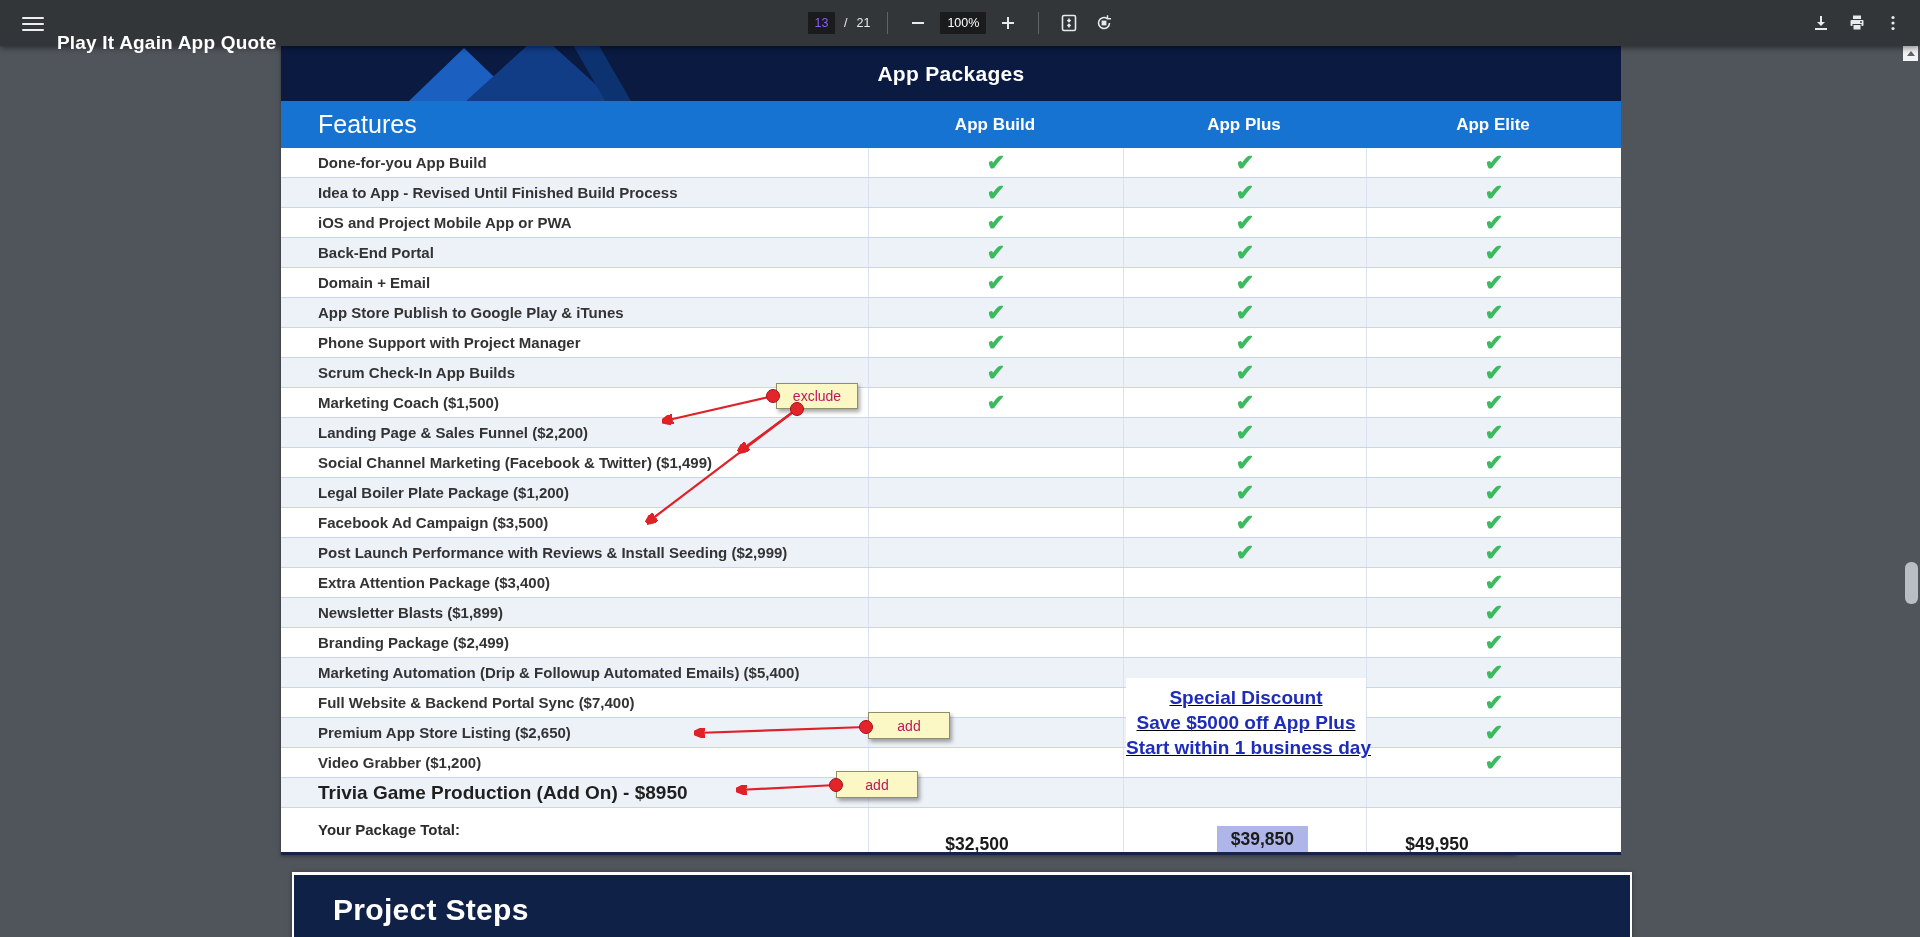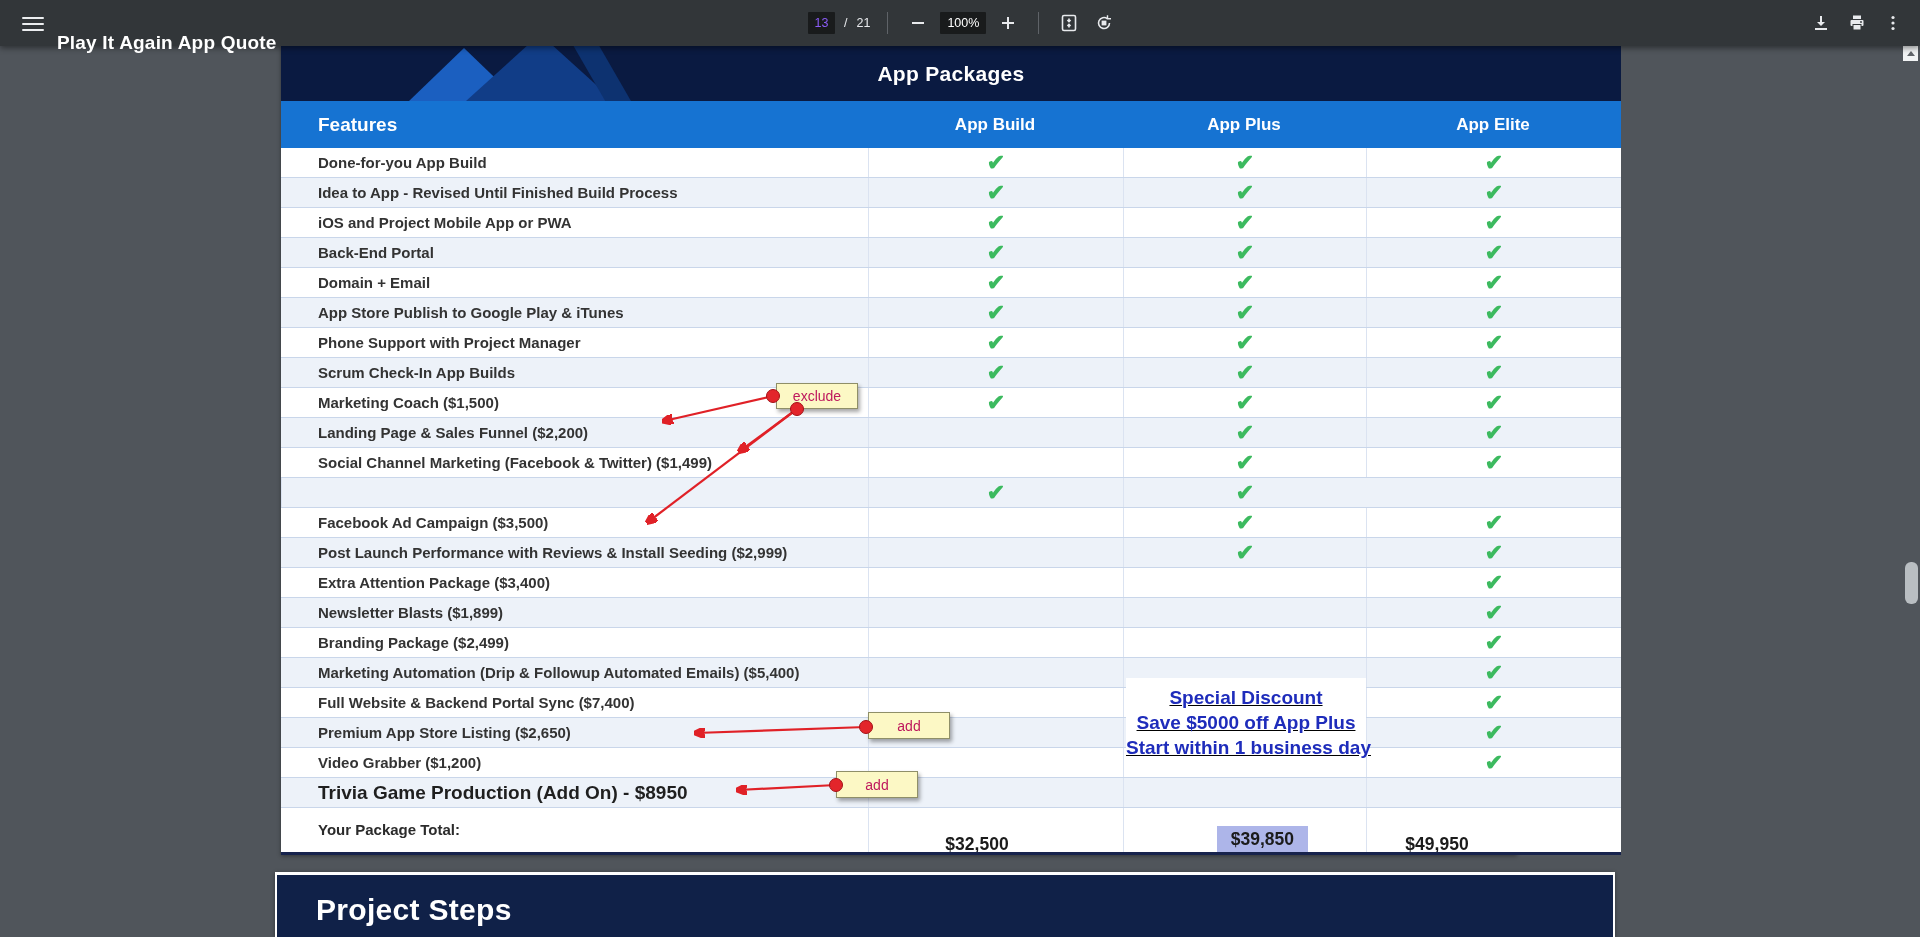--- a/index.html
+++ b/index.html
@@ -21,37 +21,37 @@
   .tb-divider { width:1px; height:22px; background:#5f6368; margin:0 8px; }
   .tb-btn { width:26px; height:26px; display:flex; align-items:center; justify-content:center; cursor:pointer; border-radius:50%; }
   .zoom-box { background:#191b1c; color:#fff; font-size:12.5px; height:22px; width:46px;
     display:flex; align-items:center; justify-content:center; border-radius:1px;text-align:center; }
   .right-controls { position:absolute; right:18px; top:0; height:46px; display:flex; align-items:center; gap:18px; }
   .tb-icon svg { display:block; }
 
   
   .page { position:absolute; background:#ffffff; box-shadow:0 1px 4px rgba(0,0,0,.4); }
   .page1 { left:281px; top:46px; width:1236px; height:809px; }
-  .page2 { left:275px; top:872px; width:1340px; height:65px; }
+  .page2 { left:292px; top:872px; width:1340px; height:65px; }
 
   
   .pkg-band { position:absolute; left:0; top:0; width:1340px; height:55px; background:#0a1a41; overflow:hidden; }
   .pkg-title { position:absolute; left:0; top:0; width:1340px; text-align:center; line-height:55px;
     color:#ffffff; font-size:21px; font-weight:bold; letter-spacing:.3px; }
   .logo-tri { position:absolute; }
   .tri1 { left:128px; top:2px; width:110px; height:53px; background:#1b5fc0;
     clip-path:polygon(50% 0, 100% 100%, 0 100%); }
   .tri2 { left:185px; top:-12px; width:148px; height:67px; background:#113d87;
     clip-path:polygon(50% 0, 100% 100%, 0 100%); }
   .tri3 { left:258px; top:-12px; width:92px; height:67px; background:#0d3270;
     clip-path:polygon(30% 0, 58% 0, 100% 100%, 72% 100%); }
 
   
   .col-header { position:absolute; left:0; top:55px; width:1340px; height:47px; background:#1673d2; color:#fff; }
-  .col-feat-label { position:absolute; left:37px; top:0; line-height:47px; font-size:19px; font-weight:bold; }
+  .col-feat-label { position:absolute; left:37px; top:0; line-height:47px; font-size:25px; font-weight:normal; }
   .col-h { position:absolute; top:0; width:160px; text-align:center; line-height:47px; font-size:17px; font-weight:bold; }
   .col-h.build { left:634px; } .col-h.plus { left:883px; } .col-h.elite { left:1132px; }
 
   
   .rows-host { position:absolute; left:0; top:102px; width:1340px; }
   .trow { display:grid; grid-template-columns:587px 255px 243px 255px; height:30px;
     border-bottom:1px solid #c9d6ea; background:#ffffff; }
   .trow.alt { background:#edf2f9; }
   .cell { height:100%; }
   .cell.feat { padding-left:37px; display:flex; align-items:center;
@@ -305,20 +305,21 @@
         <div class="cell feat">Social Channel Marketing (Facebook &amp; Twitter) ($1,499)</div>
         <div class="cell check"></div>
         <div class="cell check">
           <span class="tick">✔</span>
         </div>
         <div class="cell check">
           <span class="tick">✔</span>
         </div>
       </div>
       <div class="trow alt">
+        <div class="cell feat">Legal Boiler Plate Package ($1,200)</div>
         <div class="cell check"></div>
         <div class="cell check">
           <span class="tick">✔</span>
         </div>
         <div class="cell check">
           <span class="tick">✔</span>
         </div>
       </div>
       <div class="trow">
         <div class="cell feat">Facebook Ad Campaign ($3,500)</div>

